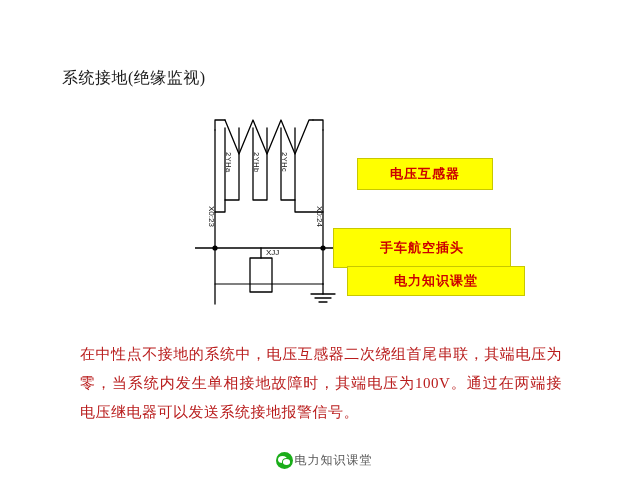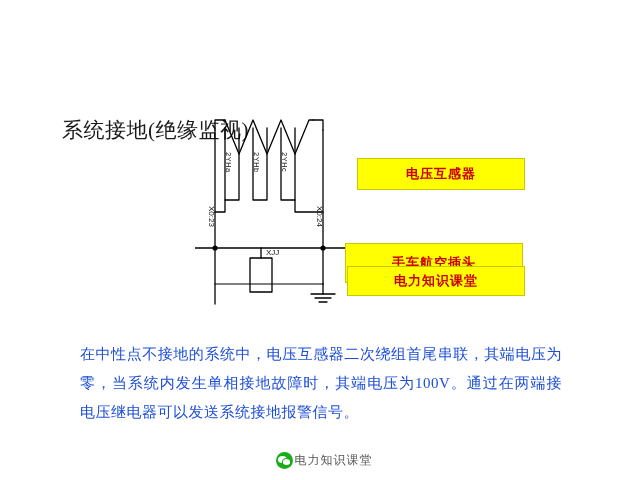--- a/index.html
+++ b/index.html
@@ -17,25 +17,24 @@
     position: relative;
     width: 640px;
     height: 480px;
     background: #ffffff;
   }
   .title {
     position: absolute;
     left: 62px;
     top: 68px;
     font-family: "Liberation Serif", serif;
-    font-size: 21px;
+    font-size: 16px;
     color: #1a1a1a;
     letter-spacing: 0.5px;
     white-space: nowrap;
-    margin-top: 48px;
   }
   
   #schematic {
     position: absolute;
     left: 195px;
     top: 108px;
     width: 160px;
     height: 200px;
   }
   #schematic svg {
@@ -76,34 +75,34 @@
     color: #cc0000;
     font-family: "Liberation Serif", serif;
     font-size: 13px;
     font-weight: bold;
     letter-spacing: 1px;
     display: flex;
     align-items: center;
     justify-content: center;
     box-sizing: border-box;
   }
-  #callout-pt   { left: 357px; top: 158px; width: 168px; height: 32px; }
-  #callout-plug { left: 345px; top: 228px; width: 178px; height: 40px; margin-top: 15px; }
+  #callout-pt   { left: 357px; top: 158px; width: 136px; height: 32px; }
+  #callout-plug { left: 333px; top: 228px; width: 178px; height: 40px; }
   #callout-ovr  { left: 347px; top: 266px; width: 178px; height: 30px; }
 
   
   #body-text {
     position: absolute;
     left: 80px;
     top: 340px;
     width: 482px;
     font-family: "Liberation Serif", serif;
     font-size: 15px;
     line-height: 29px;
-    color: #1d4ed8;
+    color: #b91c1c;
     text-align: justify;
     letter-spacing: 0.5px;
   }
   
   #footer {
     position: absolute;
     left: 4px;
     top: 452px;
     width: 640px;
     display: flex;

